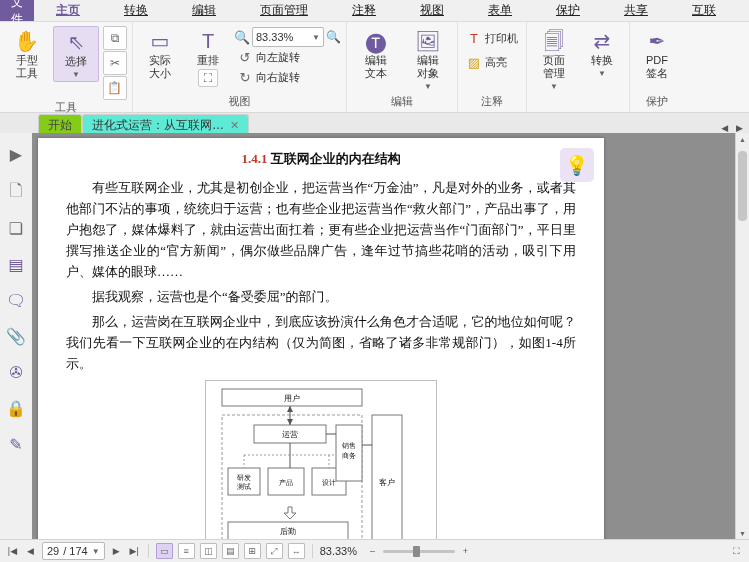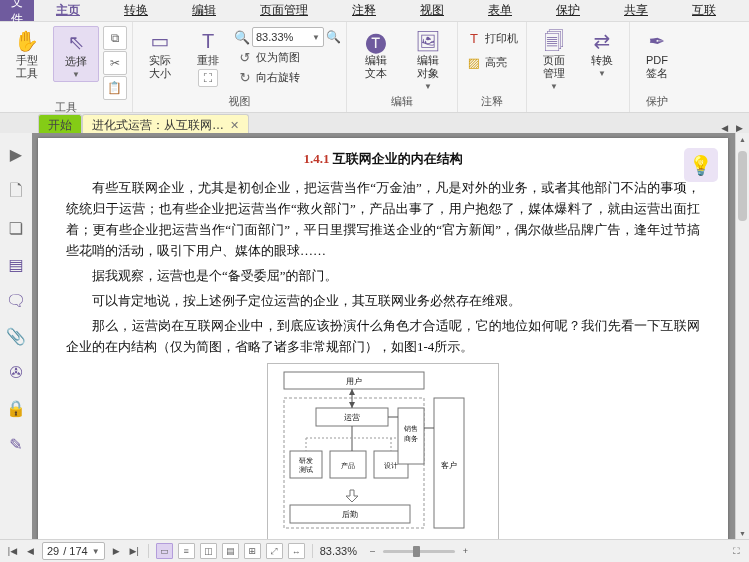--- a/index.html
+++ b/index.html
@@ -61,21 +61,21 @@
   }
   .caret{font-size:8px;color:#666;}
 
   
   .tabsbar{
     height:22px;background:#e9e9e9;border-bottom:1px solid #cfcfcf;display:flex;align-items:flex-end;
     padding-left:38px;position:relative;
   }
   .doc-tab{
     height:20px;display:flex;align-items:center;gap:6px;padding:0 9px;font-size:12px;
-    background:#fef9c3;border:1px solid #cfcfcf;border-bottom:none;border-radius:3px 3px 0 0;color:#333;
+    background:#5eead4;border:1px solid #cfcfcf;border-bottom:none;border-radius:3px 3px 0 0;color:#333;
     max-width:185px;
   }
   .doc-tab.inactive{background:#84cc16;color:#444;}
   .tab-close{font-size:11px;color:#777;}
   .tabs-right{margin-left:auto;display:flex;align-items:center;gap:8px;padding:0 6px 2px 0;font-size:9px;color:#555;}
 
   
   .rail{
     position:absolute;left:0;top:133px;width:32px;bottom:22px;background:#f0f0f0;border-right:1px solid #d6d6d6;
     display:flex;flex-direction:column;align-items:center;padding-top:10px;gap:14px;
@@ -83,21 +83,21 @@
   .rail .ri{width:22px;height:22px;display:flex;align-items:center;justify-content:center;font-size:16px;color:#6b6b6b;}
   .rail .ri.purple{color:#6f5b9e;}
   .rail .ri.yellow{color:#d9a300;}
   .rail-arrow{font-size:9px;color:#555;margin-bottom:2px;}
 
   
   .docarea{
     position:absolute;left:32px;top:133px;right:0;bottom:22px;background:#8e8e8e;overflow:hidden;
   }
   .page{
-    position:absolute;left:6px;top:5px;width:690px;height:405px;background:#fff;
+    position:absolute;left:6px;top:5px;width:566px;height:405px;background:#fff;
     box-shadow:0 0 3px rgba(0,0,0,.35);
   }
   .page-inner{padding:10px 28px 0 28px;}
   .sec-title{
     text-align:center;font-family:"Liberation Serif","DejaVu Serif",serif;font-weight:bold;font-size:13px;
     color:#111;margin:2px 0 9px 0;
   }
   .sec-title .num{color:#c0392b;}
   .para{
     font-family:"Liberation Serif","DejaVu Serif",serif;font-size:13px;line-height:21px;color:#111;
@@ -211,21 +211,21 @@
           <div class="zoomrow">
             <div class="sico" style="width:16px;height:16px;display:flex;align-items:center;justify-content:center;font-size:13px;color:#6a6a6a;">🔍</div>
             <div class="zoomsel">
               <span>83.33%</span>
               <span class="caret">▼</span>
             </div>
             <div class="sico">🔍</div>
           </div>
           <div class="smallbtn">
             <span class="sico">↺</span>
-            <span>仅为简图</span>
+            <span>向左旋转</span>
           </div>
           <div class="smallbtn">
             <span class="sico">↻</span>
             <span>向右旋转</span>
           </div>
         </div>
       </div>
       <div class="grp-title">视图</div>
     </div>
 
@@ -318,21 +318,20 @@
 
   <div class="docarea">
     <div class="page">
       <div class="page-inner">
         <div class="sec-title">
           <span class="num">1.4.1</span>
           <span>互联网企业的内在结构</span>
         </div>
         <p class="para">有些互联网企业，尤其是初创企业，把运营当作“万金油”，凡是对外的业务，或者其他部门不沾的事项，统统归于运营；也有些企业把运营当作“救火部门”，产品出事了，用户抱怨了，媒体爆料了，就由运营出面扛着；更有些企业把运营当作“门面部门”，平日里撰写推送企业的“官方新闻”，偶尔做些品牌广告，逢年过节搞些花哨的活动，吸引下用户、媒体的眼球……</p>
         <p class="para">据我观察，运营也是个“备受委屈”的部门。</p>
-        <p class="para">可以肯定地说，按上述例子定位运营的企业，其互联网业务必然存在维艰。</p>
         <p class="para">那么，运营岗在互联网企业中，到底应该扮演什么角色才合适呢，它的地位如何呢？我们先看一下互联网企业的在内结构（仅为简图，省略了诸多非常规部门），如图1-4所示。</p>
 
         <div class="figwrap">
           <div class="figure">
             <svg width="206" height="190" viewBox="0 0 206 190">
 
               <rect x="10" y="4" width="140" height="17" fill="#fff" stroke="#777"></rect>
               <text x="80" y="16" font-size="8" text-anchor="middle" fill="#111" font-family="Liberation Sans, sans-serif">用户</text>
 
               <rect x="10" y="30" width="140" height="130" fill="none" stroke="#999" stroke-dasharray="3,2"></rect>

